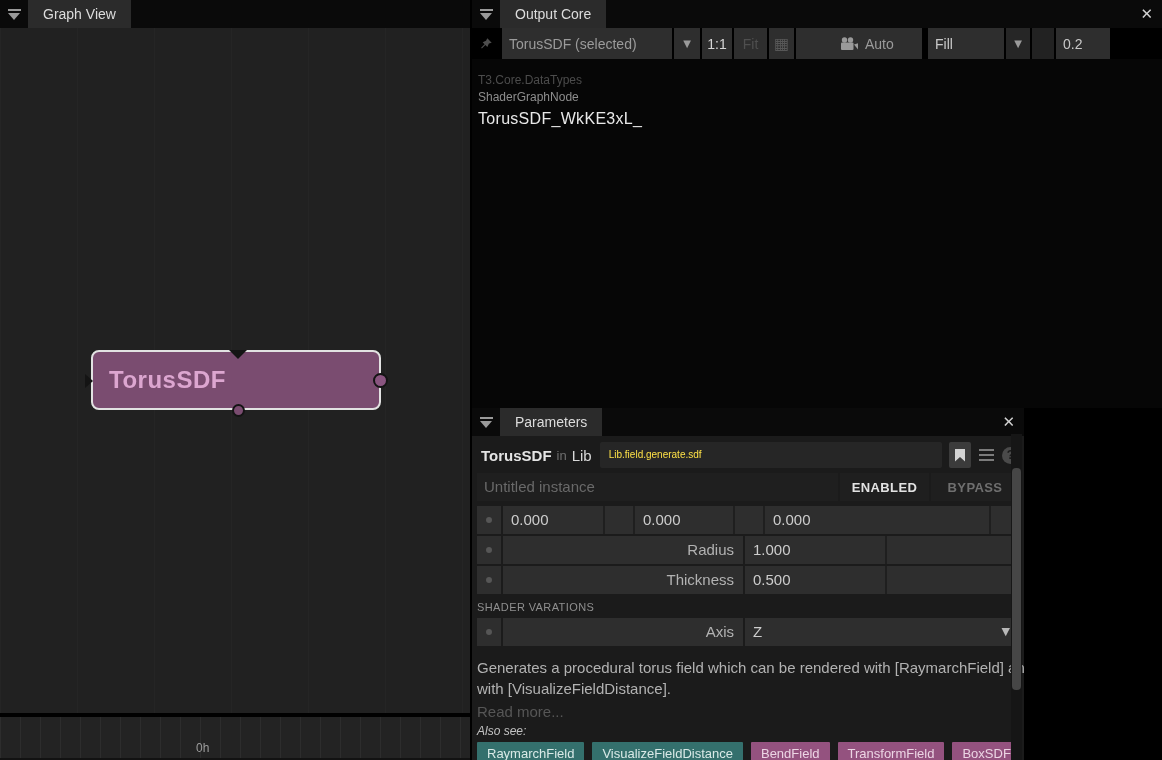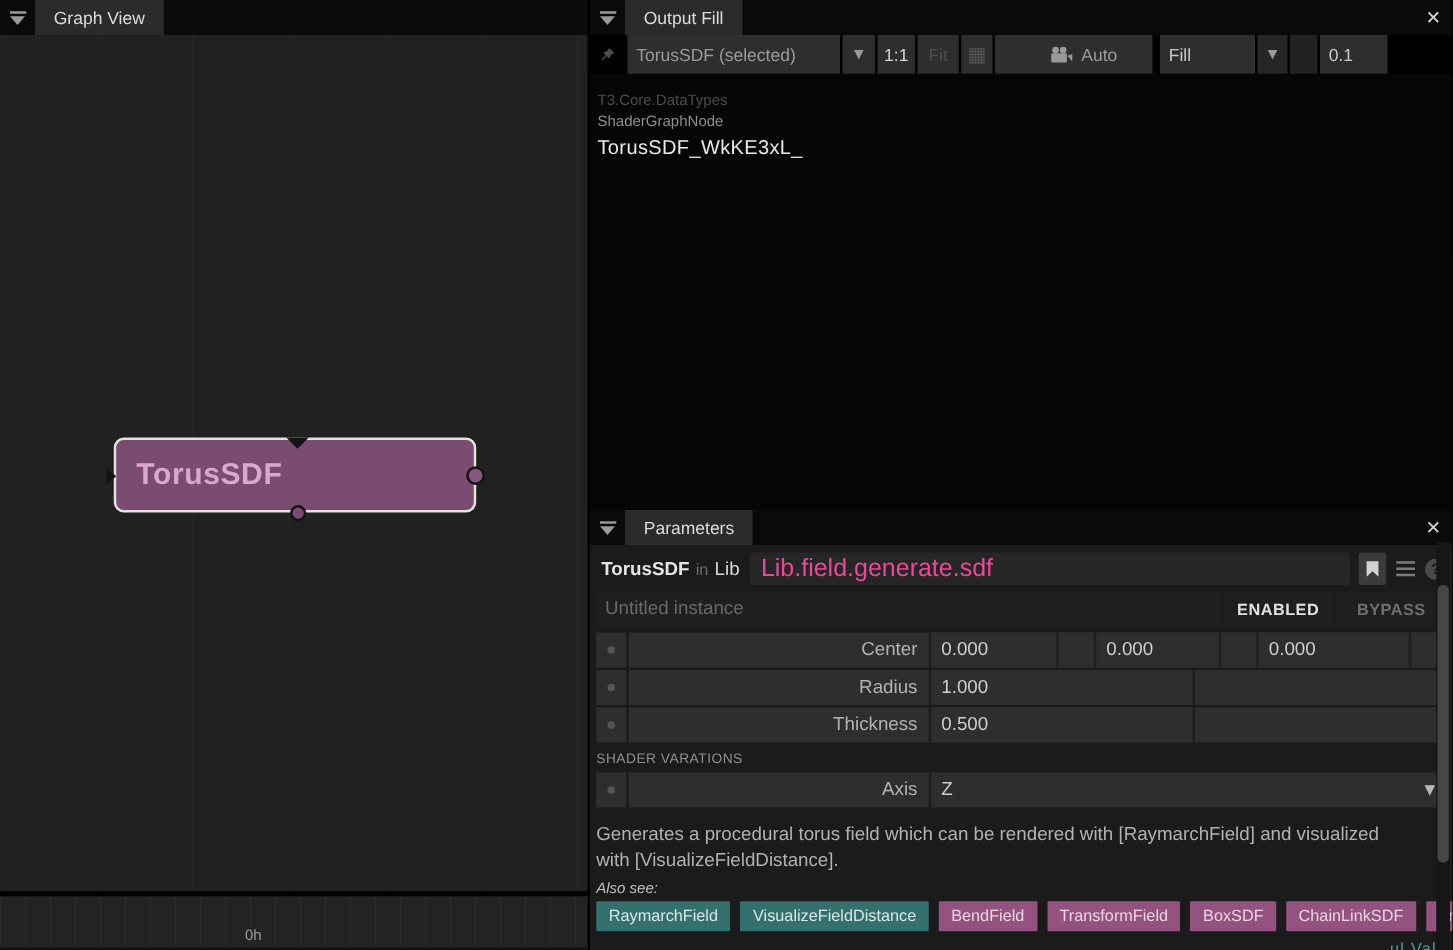--- a/index.html
+++ b/index.html
@@ -4,21 +4,21 @@
 <style>
   * { margin:0; padding:0; box-sizing:border-box; }
   html,body { width:1162px; height:760px; overflow:hidden; background:#000;
     font-family:"Liberation Sans", sans-serif; }
   .app { position:relative; width:1162px; height:760px; background:#000; }
   .icon { font-family:"DejaVu Sans", sans-serif; }
 
   
   .left-pane   { position:absolute; left:0;   top:0;     width:470px; height:760px; }
   .output-pane { position:absolute; left:472px; top:0;   width:690px; height:408px; background:#060606; }
-  .params-pane { position:absolute; left:472px; top:408px; width:690px; height:352px; background:#1b1b1b; overflow:hidden; }
+  .params-pane { position:absolute; left:472px; top:408px; width:552px; height:352px; background:#1b1b1b; overflow:hidden; }
 
   
   .tabbar { display:flex; align-items:stretch; height:28px; background:#0a0a0a; position:relative; }
   .menu-btn { width:28px; display:flex; flex-direction:column; align-items:center; justify-content:center; cursor:pointer; }
   .menu-bar { width:13px; height:2px; background:#9a9a9a; margin-bottom:2px; }
   .menu-tri { width:0; height:0; border-left:6px solid transparent; border-right:6px solid transparent; border-top:7px solid #9a9a9a; }
   .tab { background:#2b2b2b; color:#dcdcdc; font-size:14px; line-height:28px; padding:0 15px; white-space:nowrap; }
   .close-x { position:absolute; right:9px; top:0; line-height:28px; color:#d2d2d2; font-size:15px; cursor:pointer; }
 
   
@@ -54,21 +54,21 @@
   .oi-type { font-size:12px; color:#8e8e8e; margin-top:3px; }
   .oi-name { font-size:16px; color:#e8e8e8; margin-top:6px; letter-spacing:0.3px; }
 
   
   .p-content { padding:4px 5px 0 5px; }
   .ns-row { display:flex; align-items:center; height:30px; }
   .ns-name { font-size:15px; font-weight:bold; color:#e4e4e4; padding-left:4px; }
   .ns-in   { font-size:13px; color:#6f6f6f; padding:0 5px; }
   .ns-lib  { font-size:15px; color:#d8d8d8; }
   .ns-field { flex:1; margin-left:8px; height:26px; background:#262626; border-radius:2px;
-    line-height:26px; padding-left:9px; font-size:20px; color:#ec4899; }
+    line-height:26px; padding-left:9px; font-size:10px; color:#fde047; }
   .ns-icons { display:flex; align-items:center; gap:8px; margin-left:7px; }
   .bk-btn { width:22px; height:26px; background:#3b3b3b; border-radius:2px; display:flex; align-items:center; justify-content:center; }
   .bk-glyph { width:10px; height:13px; background:#d2d2d2;
     clip-path:polygon(0 0,100% 0,100% 100%,50% 66%,0 100%); }
   .list-glyph { display:flex; flex-direction:column; gap:3px; }
   .list-glyph i { display:block; width:15px; height:2px; background:#7c7c7c; }
   .help-btn { width:17px; height:17px; border-radius:50%; background:#4a4a4a; color:#1b1b1b;
     font-size:12px; font-weight:bold; display:flex; align-items:center; justify-content:center; }
 
   .inst-row { display:flex; gap:2px; height:28px; margin-top:3px; }
@@ -134,21 +134,21 @@
       <span class="tl-label">0h</span>
     </div>
   </section>
 
   <section class="output-pane">
     <div class="tabbar">
       <div class="menu-btn">
         <span class="menu-bar"></span>
         <span class="menu-tri"></span>
       </div>
-      <div class="tab">Output Fill</div>
+      <div class="tab">Output Core</div>
       <span class="close-x icon">✕</span>
     </div>
 
     <div class="toolbar">
       <div class="tb black" style="width:28px; justify-content:center;">
         <svg width="16" height="16" viewBox="0 0 16 16">
           <path d="M9.5 1.5l5 5-3.2 1-1.8 3.8-2.2-2.2-4 4-.9-.9 4-4L4.2 6l3.8-1.8z" fill="#4e4e4e"></path>
         </svg>
       </div>
       <div class="tb" style="width:170px;">TorusSDF (selected)</div>
@@ -168,21 +168,21 @@
           <path d="M14 7.6l4 4.8v-6.2z" fill="#9a9a9a"></path>
         </svg>
         <span>Auto</span>
       </div>
       <div class="tb black" style="width:2px; padding:0;"></div>
       <div class="tb" style="width:76px; color:#c9c9c9;">Fill</div>
       <div class="tb" style="width:24px; background:#262626; justify-content:center;">
         <span class="caret icon">▼</span>
       </div>
       <div class="tb" style="width:22px; background:#222;"></div>
-      <div class="tb" style="width:54px; color:#c9c9c9;">0.1</div>
+      <div class="tb" style="width:54px; color:#c9c9c9;">0.2</div>
     </div>
 
     <div class="out-info">
       <div class="oi-ns">T3.Core.DataTypes</div>
       <div class="oi-type">ShaderGraphNode</div>
       <div class="oi-name">TorusSDF_WkKE3xL_</div>
     </div>
   </section>
 
   <section class="params-pane">
@@ -220,21 +220,20 @@
         <div class="btn-en">ENABLED</div>
         <div class="btn-by">BYPASS</div>
       </div>
 
       <div class="rows">
 
         <div class="prow">
           <div class="dot-cell">
               <i></i>
             </div>
-          <div class="label-cell">Center</div>
           <div class="vals">
             <div class="vcell v100">0.000</div>
             <div class="s30 sep"></div>
             <div class="vcell v100 sep">0.000</div>
             <div class="s30 sep"></div>
             <div class="vcell v100 sep" style="flex:1;">0.000</div>
             <div class="s30 sep"></div>
           </div>
         </div>
 
@@ -270,20 +269,21 @@
         <div class="label-cell">Axis</div>
         <div class="vals">
           <div class="vcell axis-val">
             <span>Z</span>
             <span class="axis-caret icon">▼</span>
           </div>
         </div>
       </div>
 
       <div class="desc">Generates a procedural torus field which can be rendered with [RaymarchField] and visualized with [VisualizeFieldDistance].</div>
+      <div class="read-more">Read more...</div>
       <div class="also-see">Also see:</div>
 
       <div class="tags">
         <span class="tag" style="background: rgb(52, 112, 109); color: rgb(217, 233, 231);">RaymarchField</span>
         <span class="tag" style="background: rgb(52, 112, 109); color: rgb(217, 233, 231);">VisualizeFieldDistance</span>
         <span class="tag" style="background: rgb(148, 82, 127); color: rgb(236, 213, 228);">BendField</span>
         <span class="tag" style="background: rgb(148, 82, 127); color: rgb(236, 213, 228);">TransformField</span>
         <span class="tag" style="background: rgb(148, 82, 127); color: rgb(236, 213, 228);">BoxSDF</span>
         <span class="tag" style="background: rgb(148, 82, 127); color: rgb(236, 213, 228);">ChainLinkSDF</span>
         <span class="tag" style="background: rgb(148, 82, 127); color: rgb(236, 213, 228);">FractalSDF</span>

